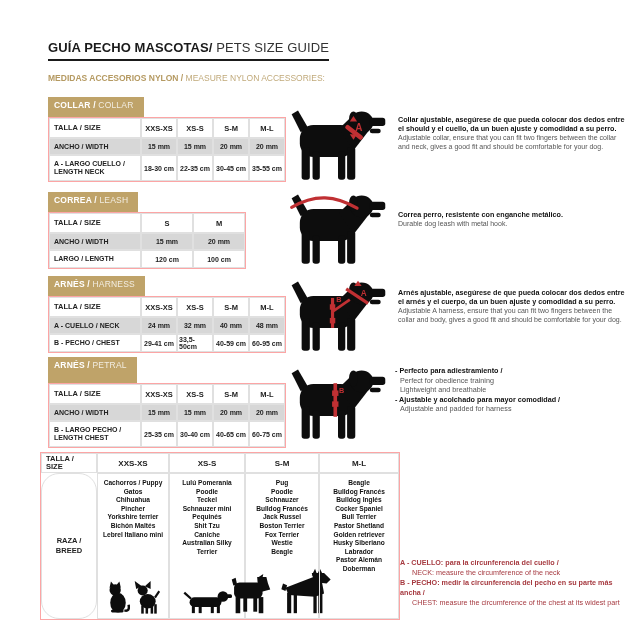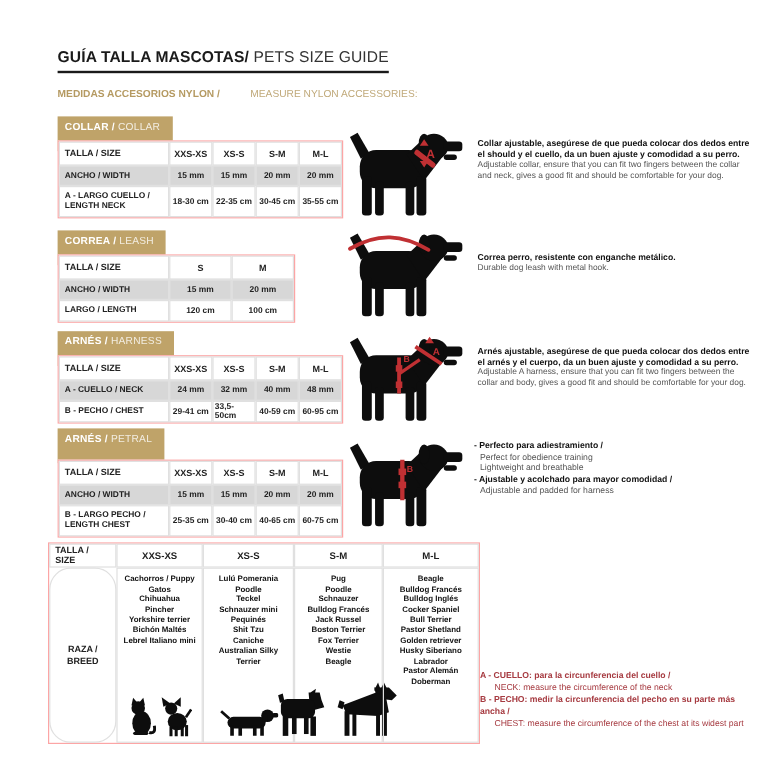--- a/index.html
+++ b/index.html
@@ -3,21 +3,21 @@
 <meta charset="utf-8">
 <style>
   html,body{margin:0;padding:0;background:#fff;}
   .page{position:relative;width:640px;height:640px;background:#ffffff;
         font-family:"Liberation Sans",sans-serif;overflow:hidden;color:#1a1a1a;}
   
   .title{position:absolute;left:48px;top:40px;font-size:13px;font-weight:700;
          border-bottom:2px solid #1a1a1a;padding-bottom:4px;letter-spacing:.1px;white-space:nowrap;}
   .title .t-en{font-weight:400;color:#333;}
   .subtitle{position:absolute;left:48px;top:73px;font-size:8.5px;font-weight:700;color:#b59a62;white-space:nowrap;}
-  .subtitle .s-en{font-weight:400;opacity:.85;margin-left:23px;}
+  .subtitle .s-en{font-weight:400;opacity:.85;}
   
   .badge{position:absolute;left:48px;background:#bfa369;color:#fff;font-size:8.5px;
          font-weight:700;padding:3px 10px 16px 6px;letter-spacing:.2px;white-space:nowrap;}
   .badge .b-en{font-weight:400;opacity:.8;}
   
   .tbl{position:absolute;left:48px;display:grid;background:#fff;border:1px solid #fca5a5;}
   .cell{border:1px solid #e0e0e0;display:flex;align-items:center;font-size:7px;color:#222;
         padding:1px 4px;box-sizing:border-box;}
   .cell.head{font-weight:700;font-size:7.5px;}
   .cell.label{font-weight:700;justify-content:flex-start;text-align:left;line-height:8px;}
@@ -61,21 +61,21 @@
         <polygon points="56,22 74,5 92,20 72,46"></polygon>
         <ellipse cx="81" cy="15" rx="13" ry="12"></ellipse>
         <rect x="90" y="10" width="17" height="9" rx="3"></rect>
         <rect x="90" y="22" width="12" height="5" rx="2.5"></rect>
         <ellipse cx="72" cy="12" rx="5" ry="9"></ellipse>
       </g>
     </defs>
   </svg>
 
   <div class="title">
-    <span>GUÍA TALLA MASCOTAS/</span><span class="t-en"> PETS SIZE GUIDE</span>
+    <span>GUÍA PECHO MASCOTAS/</span><span class="t-en"> PETS SIZE GUIDE</span>
   </div>
   <div class="subtitle">
     <span>MEDIDAS ACCESORIOS NYLON / </span><span class="s-en">MEASURE NYLON ACCESSORIES:</span>
   </div>
 
   <div class="badge" style="top:97px">
     <span>COLLAR / </span><span class="b-en">COLLAR</span>
   </div>
   <div class="tbl" style="top:117px;grid-template-columns:92px 36px 36px 36px 36px;grid-template-rows:20px 17px 26px">
     <div class="cell head label">TALLA / SIZE</div>

